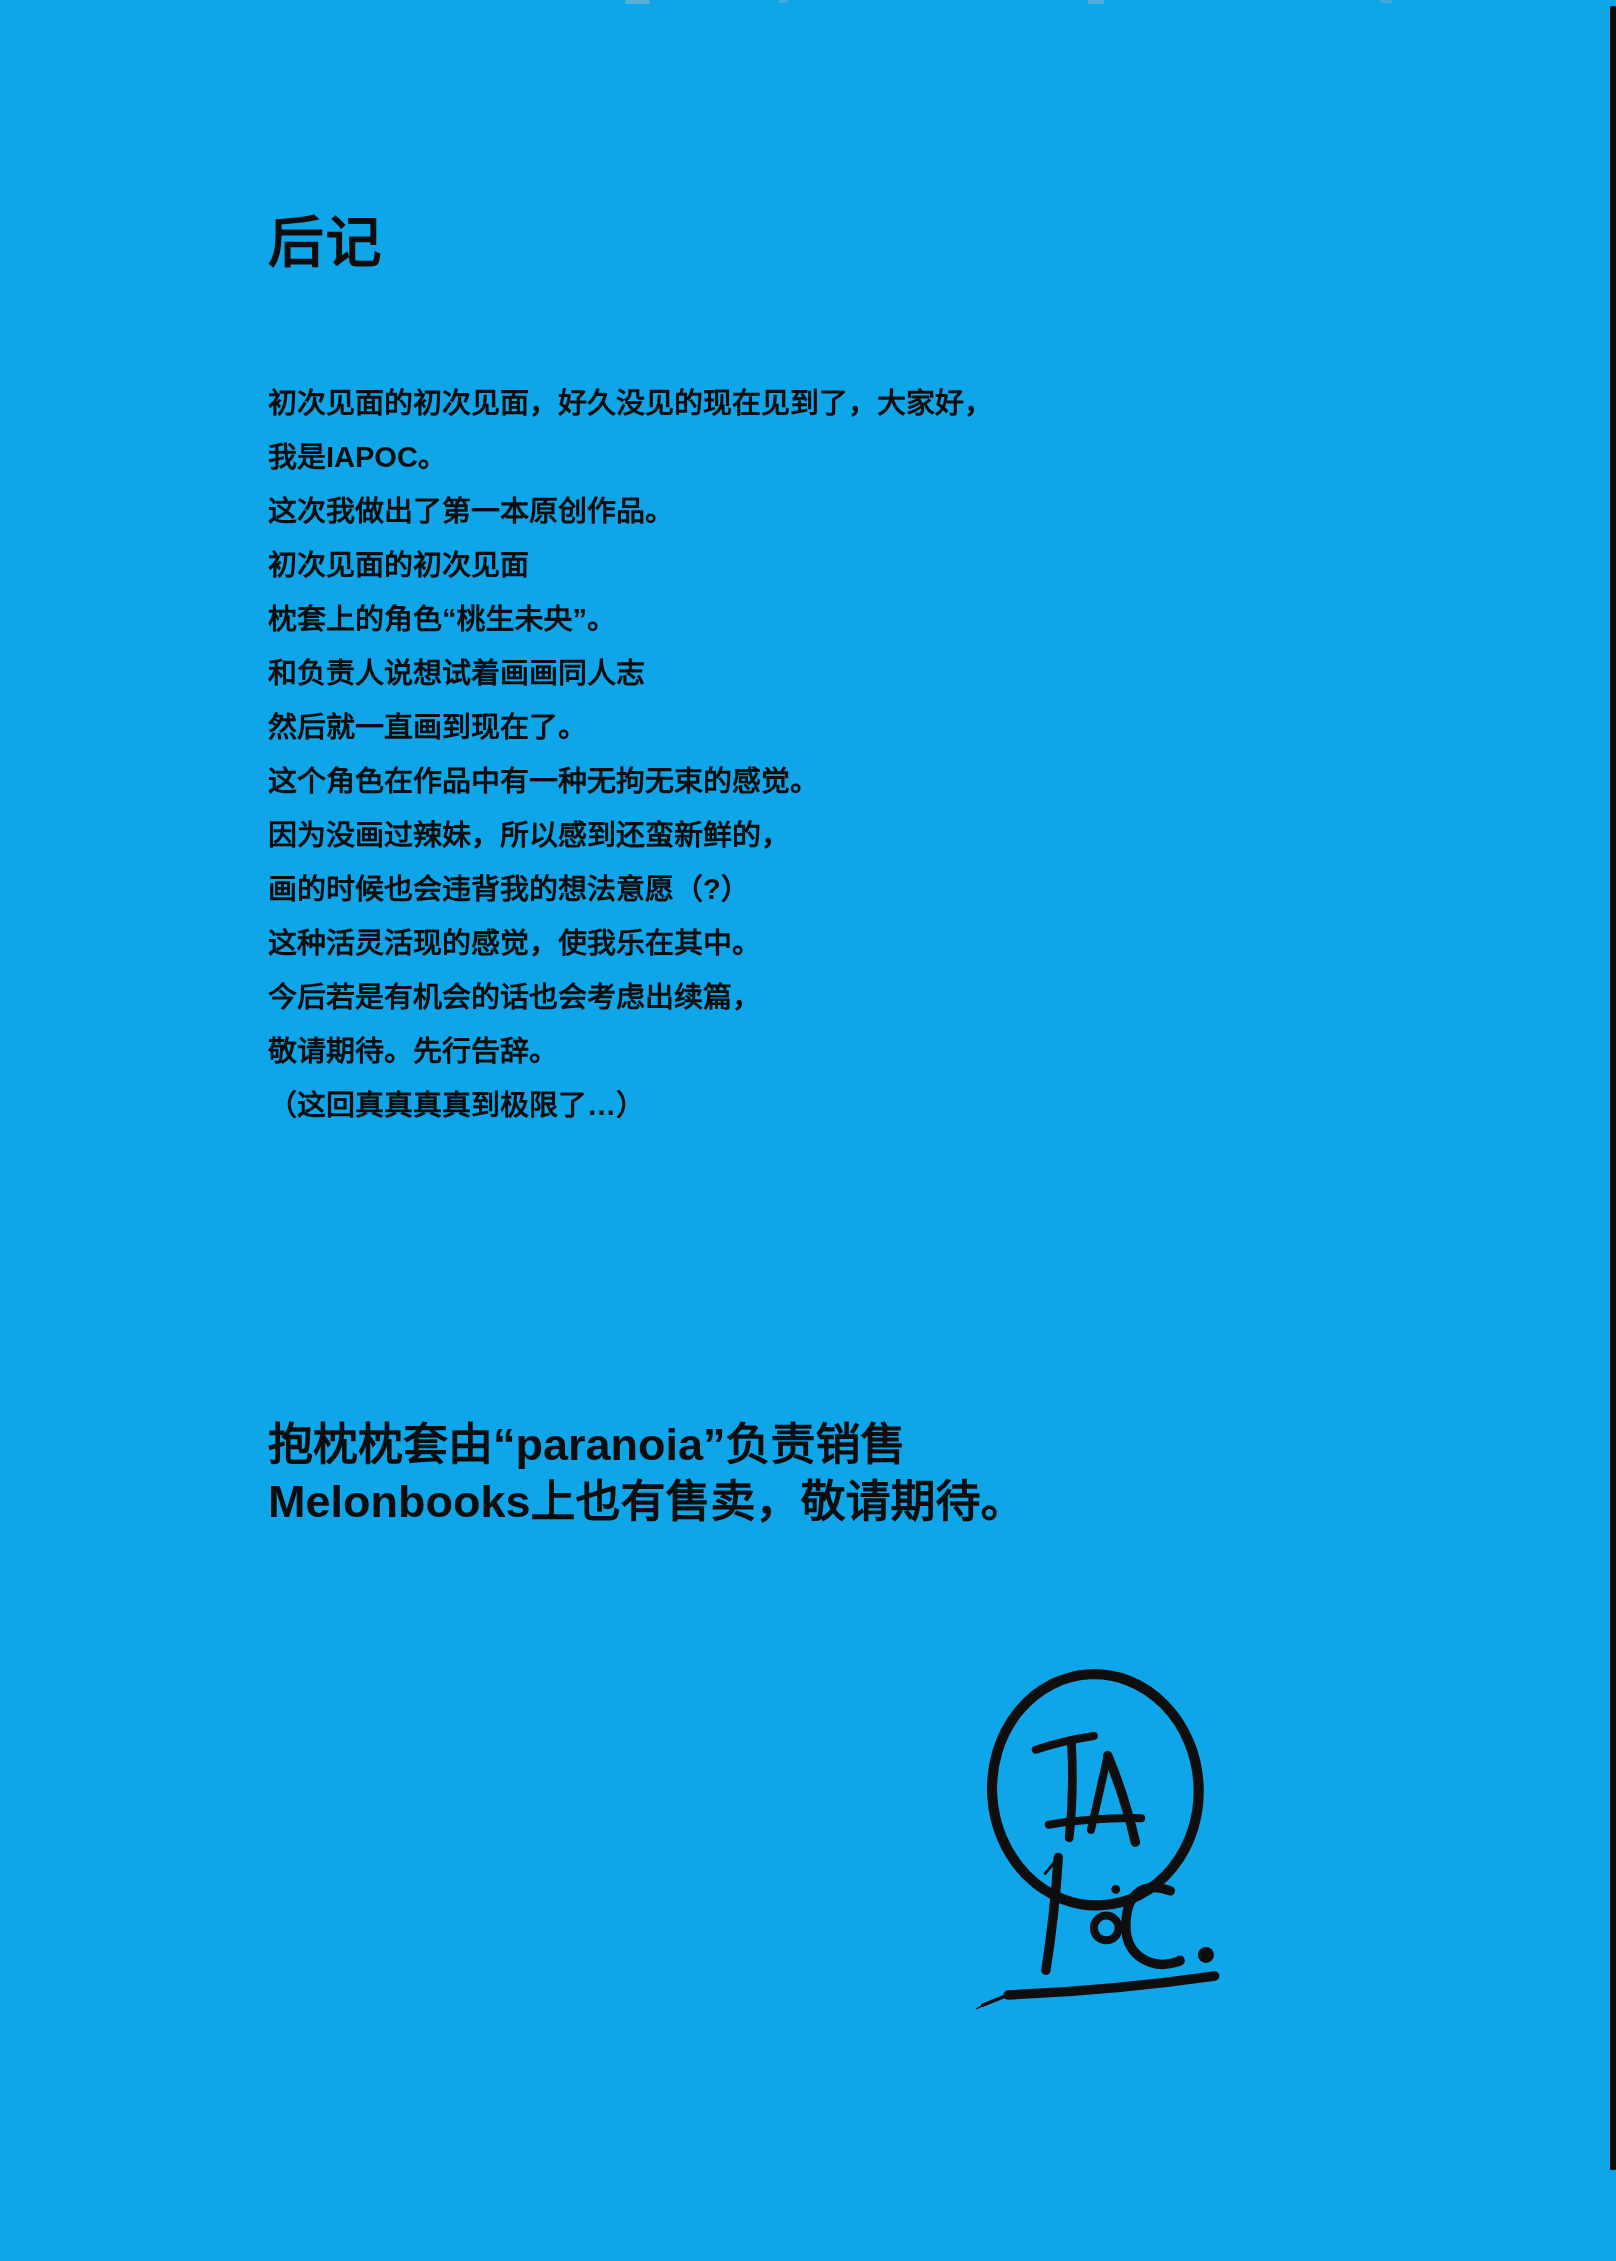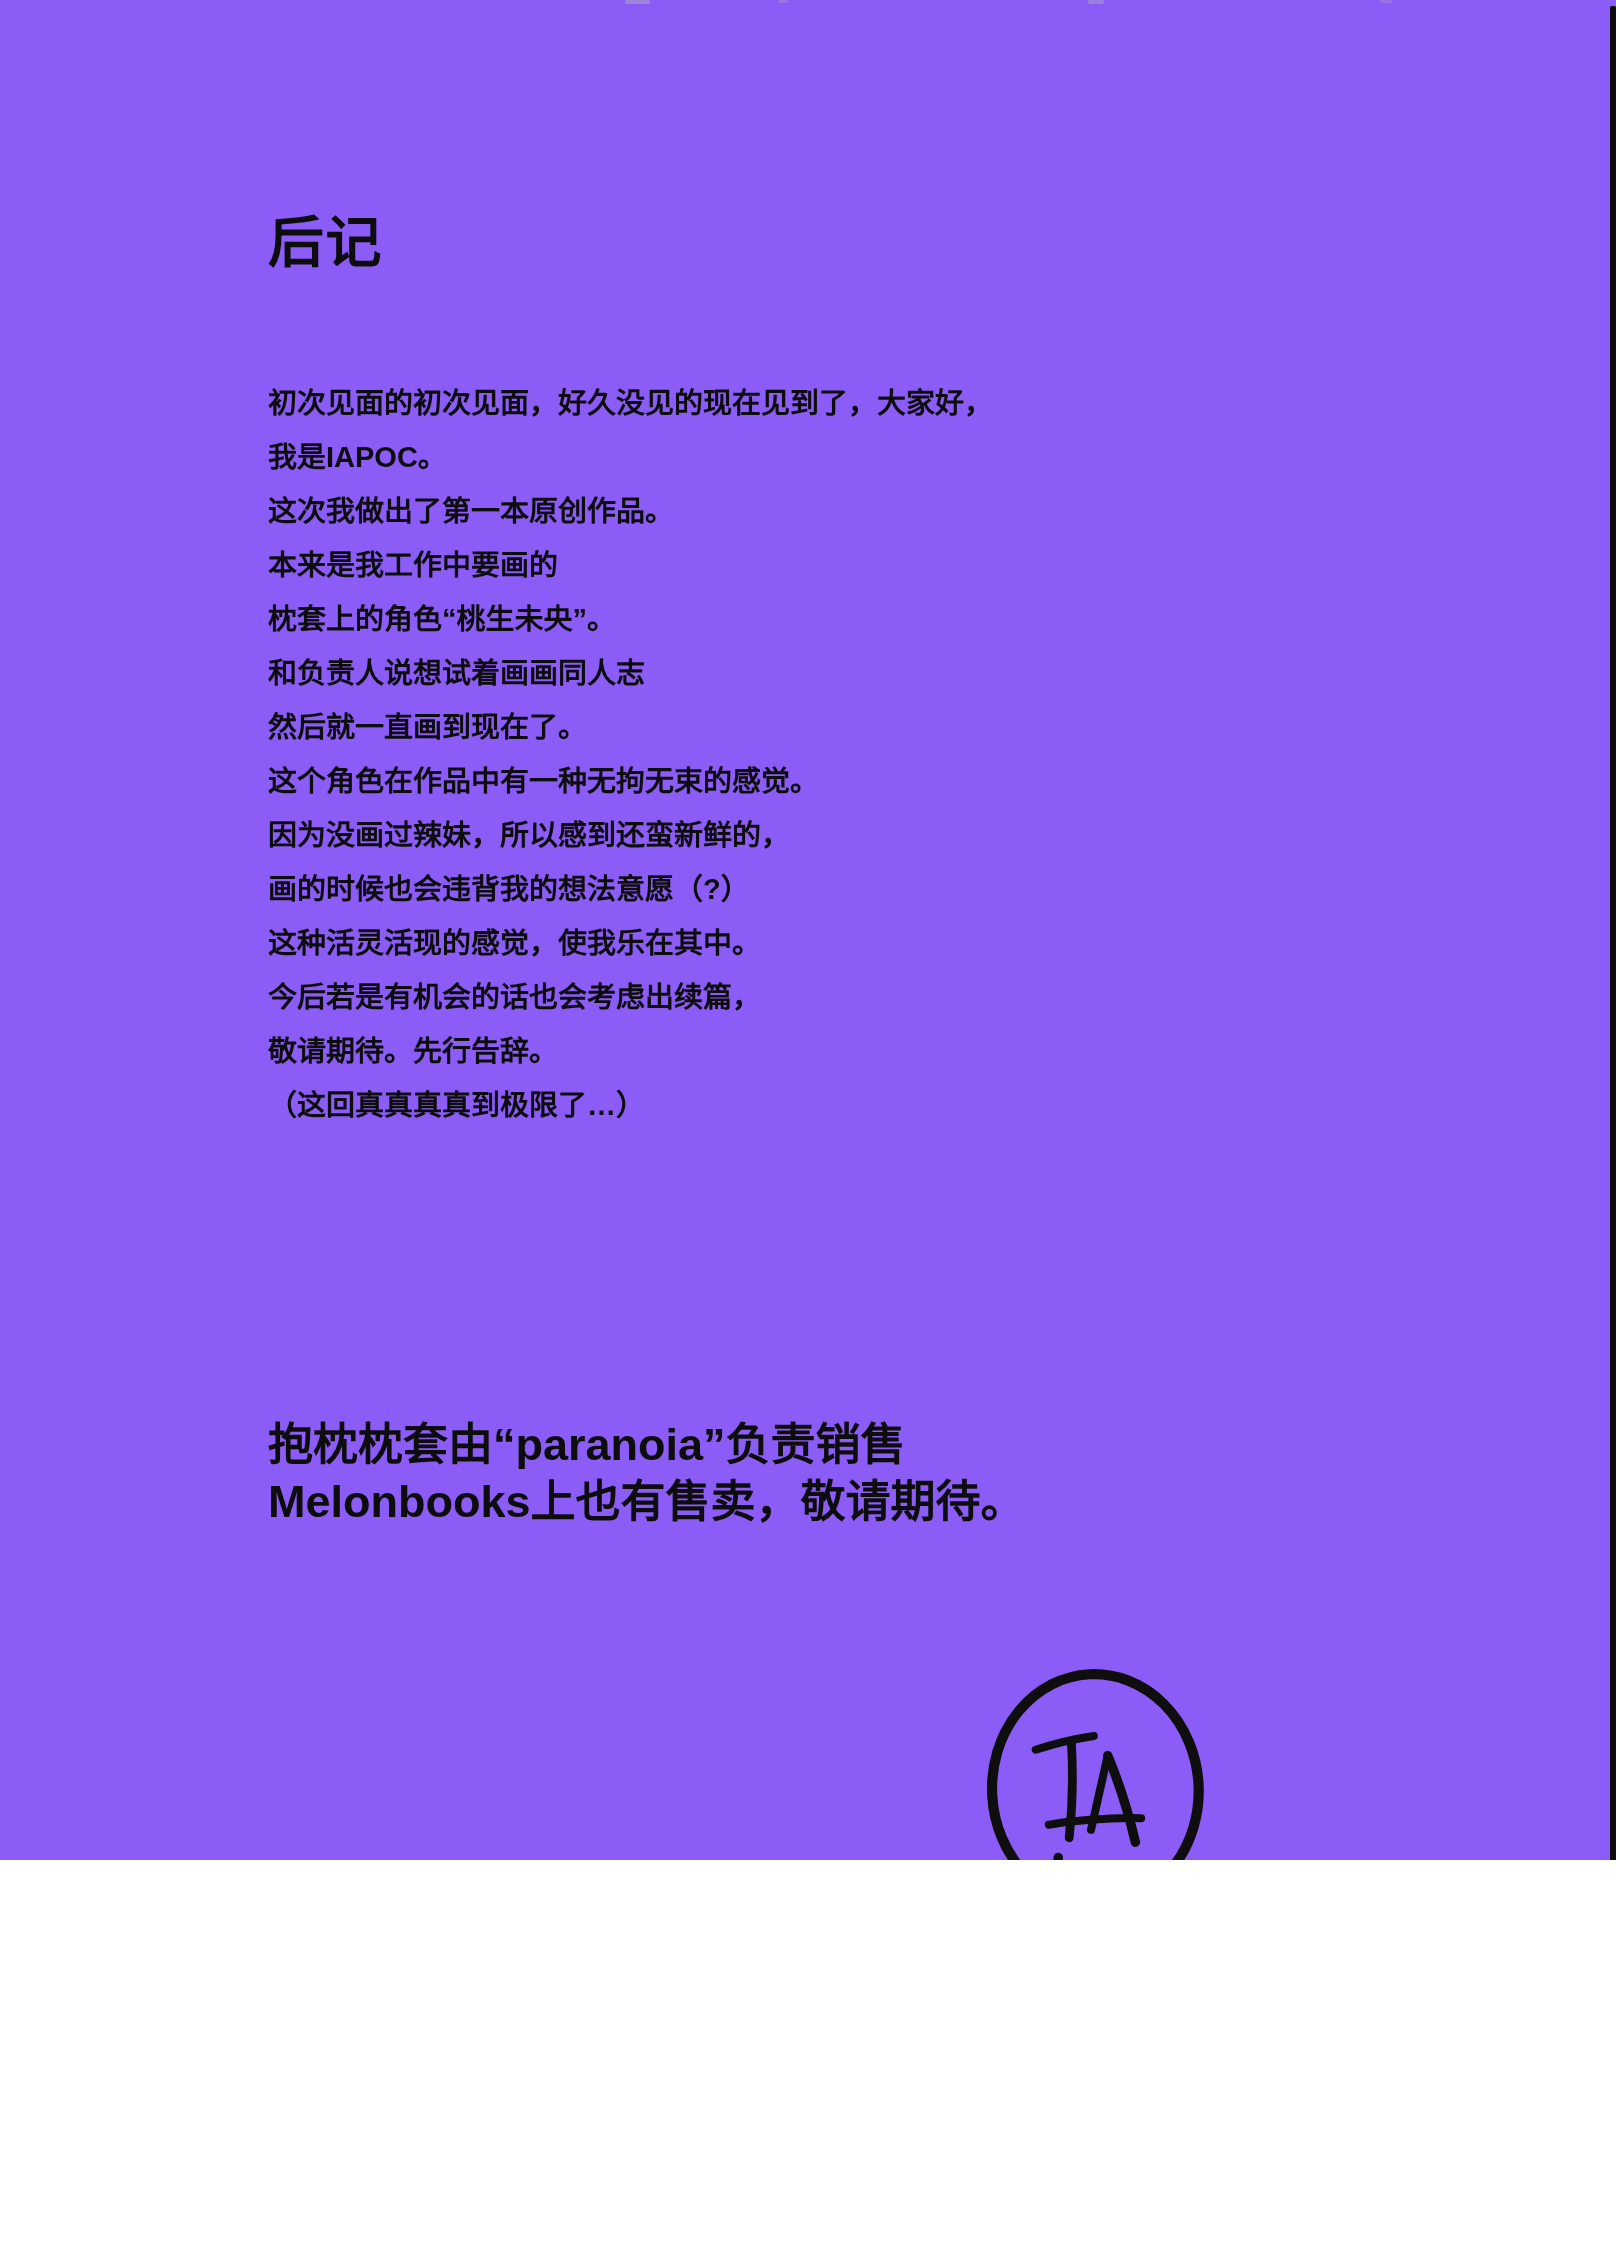--- a/index.html
+++ b/index.html
@@ -3,22 +3,22 @@
 <meta charset="utf-8">
 <style>
   html, body {
     margin: 0;
     padding: 0;
     background: #ffffff;
   }
   .page {
     position: relative;
     width: 1616px;
-    height: 1860px;
-    background: #8b5cf6;
+    height: 2261px;
+    background: #0ea5e9;
     overflow: hidden;
     font-family: "Liberation Sans", sans-serif;
     color: #0d0d0d;
   }
   .title {
     position: absolute;
     left: 268px;
     top: 215px;
     font-size: 56px;
     line-height: 1;
@@ -82,21 +82,21 @@
   <div class="scan-noise noise-2"></div>
   <div class="scan-noise noise-3"></div>
   <div class="scan-noise noise-4"></div>
 
   <div class="title">后记</div>
 
   <div class="body-block">
     <div>初次见面的初次见面，好久没见的现在见到了，大家好，</div>
     <div>我是IAPOC。</div>
     <div>这次我做出了第一本原创作品。</div>
-    <div>本来是我工作中要画的</div>
+    <div>初次见面的初次见面</div>
     <div>枕套上的角色“桃生未央”。</div>
     <div>和负责人说想试着画画同人志</div>
     <div>然后就一直画到现在了。</div>
     <div>这个角色在作品中有一种无拘无束的感觉。</div>
     <div>因为没画过辣妹，所以感到还蛮新鲜的，</div>
     <div>画的时候也会违背我的想法意愿（?）</div>
     <div>这种活灵活现的感觉，使我乐在其中。</div>
     <div>今后若是有机会的话也会考虑出续篇，</div>
     <div>敬请期待。先行告辞。</div>
     <div>（这回真真真真到极限了…）</div>

